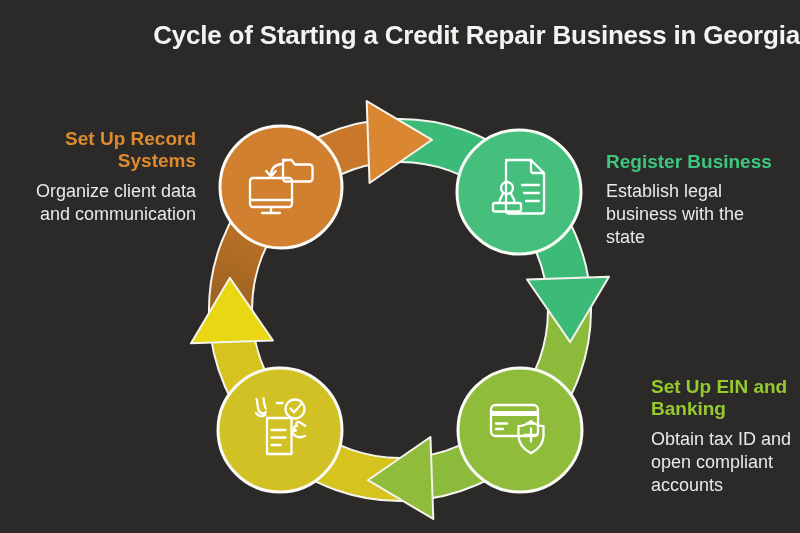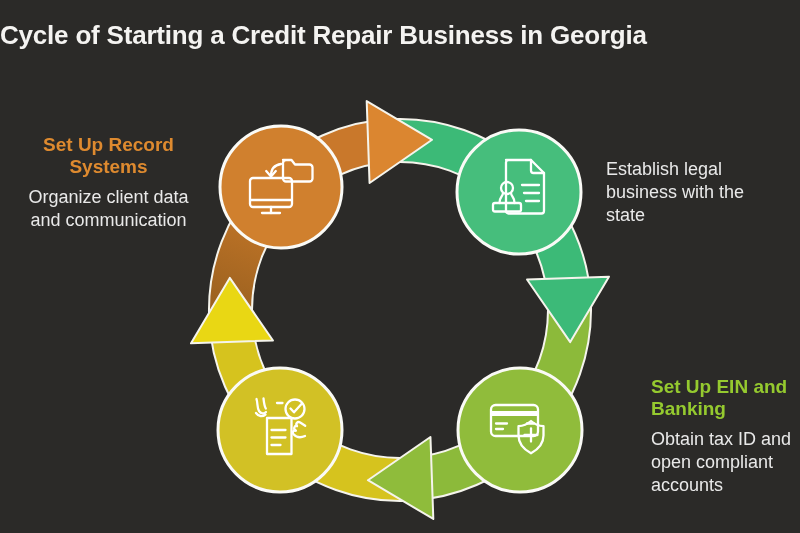--- a/index.html
+++ b/index.html
@@ -4,29 +4,29 @@
 <style>
   html,body{margin:0;padding:0;}
   body{
     width:800px;height:533px;position:relative;overflow:hidden;
     background:#2B2A28;
     font-family:"Liberation Sans", sans-serif;
   }
   #stage{position:absolute;inset:0;}
   svg{position:absolute;left:0;top:0;}
   .title{
-    position:absolute;top:20px;left:0;width:800px;text-align:left;
+    position:absolute;top:20px;left:0;width:800px;text-align:right;
     font-size:26px;font-weight:bold;letter-spacing:-0.2px;color:#F4F3F1;
   }
   .step-block{position:absolute;width:175px;}
   .step-block.align-right{text-align:right;}
   .step-block.align-left{text-align:left;}
   .step-label{font-size:19px;font-weight:bold;line-height:1.18;}
   .step-desc{font-size:18px;color:#E9E9E9;line-height:1.28;margin-top:7px;}
-  #block-record{top:134px;right:604px;text-align:center;}
+  #block-record{top:128px;right:604px;}
   #block-register{top:151px;left:606px;}
   #block-ein{top:376px;left:606px;margin-left:45px;}
   #block-contracts{top:400px;right:604px;}
   .icon-stroke{fill:none;stroke:#FFFFFF;stroke-width:2.3;stroke-linecap:round;stroke-linejoin:round;}
 </style>
 </head>
 <body>
 
 <div id="stage">
 
@@ -109,20 +109,21 @@
   </svg>
 
   <div class="title">Cycle of Starting a Credit Repair Business in Georgia</div>
 
   <div class="step-block align-right" id="block-record">
     <div class="step-label" style="color: rgb(222, 138, 47);">Set Up Record Systems</div>
     <div class="step-desc">Organize client data and communication</div>
   </div>
 
   <div class="step-block align-left" id="block-register">
+    <div class="step-label" style="color: rgb(62, 197, 126);">Register Business</div>
     <div class="step-desc">Establish legal business with the state</div>
   </div>
 
   <div class="step-block align-left" id="block-ein">
     <div class="step-label" style="color: rgb(149, 202, 47);">Set Up EIN and Banking</div>
     <div class="step-desc">Obtain tax ID and open compliant accounts</div>
   </div>
 
 
 </div>

